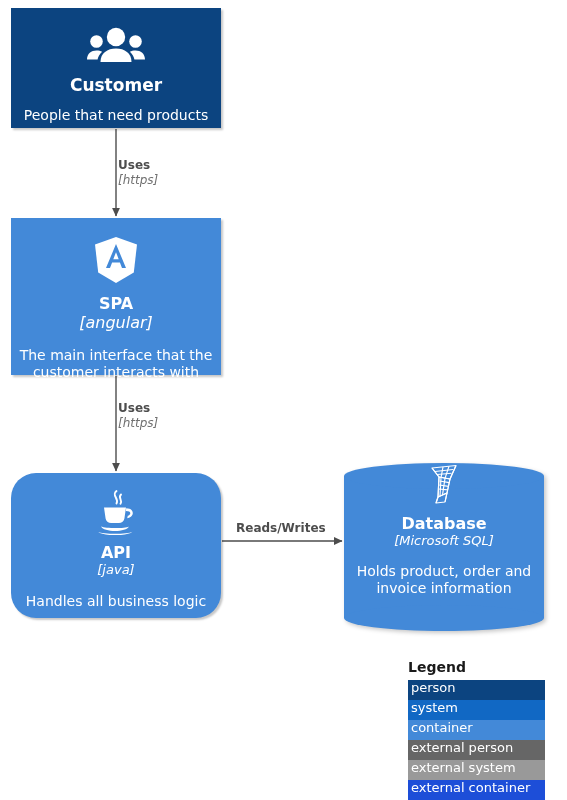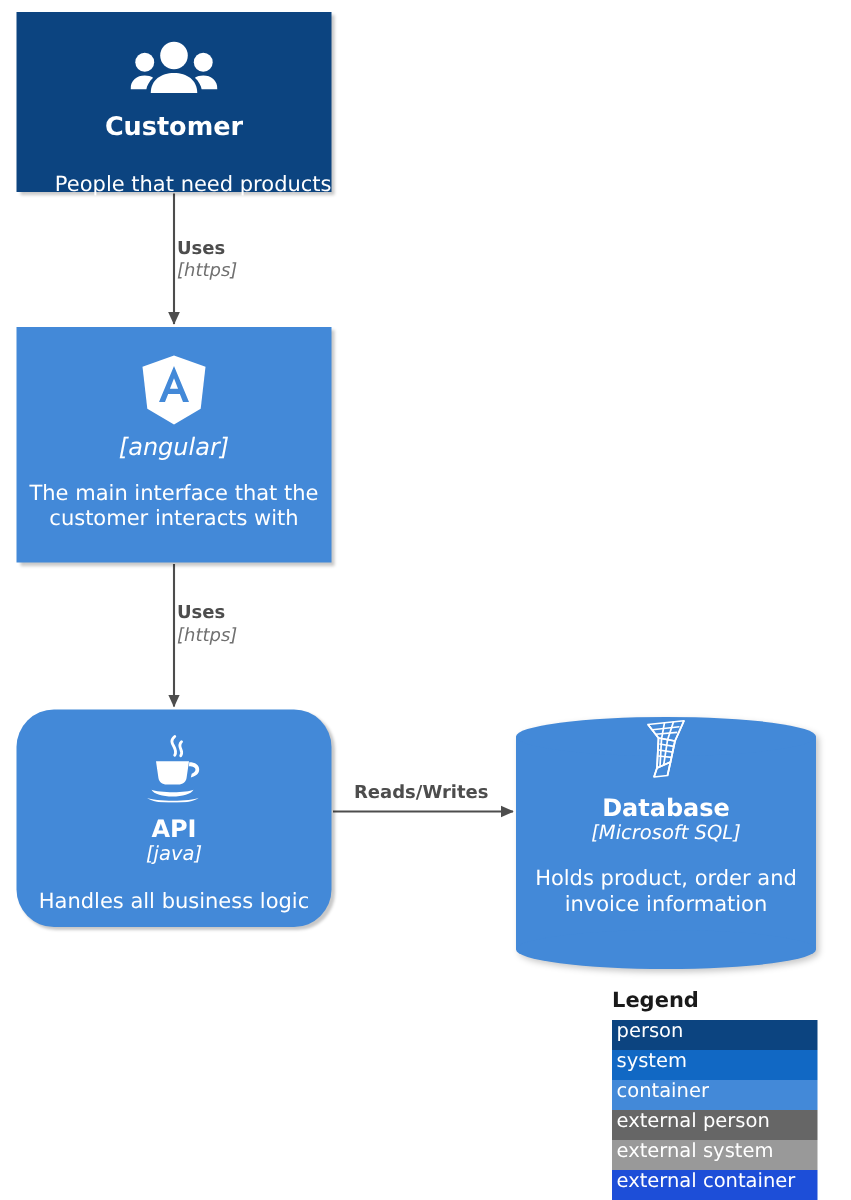--- a/index.html
+++ b/index.html
@@ -60,22 +60,21 @@
     width: 210px;
     height: 120px;
   }
   #node-customer .icon { margin-top: 18px; }
   #node-customer .name {
     font-size: 17px;
     margin-top: 8px;
   }
   #node-customer .desc {
     font-size: 14px;
-    margin-top: 19px;
-    text-align: right;
+    margin-top: 11px;
   }
 
   #node-spa {
     left: 11px;
     top: 218px;
     width: 210px;
     height: 157px;
   }
   #node-spa .icon { margin-top: 18px; }
   #node-spa .name {
@@ -109,21 +108,21 @@
   }
   #node-api .desc {
     font-size: 14px;
     margin-top: 15px;
   }
 
   
   #node-database {
     position: absolute;
     left: 344px;
-    top: 478px;
+    top: 463px;
     width: 200px;
     height: 168px;
     color: #ffffff;
     text-align: center;
     filter: drop-shadow(2px 2px 2px rgba(0,0,0,0.22));
   }
   #node-database .cyl-body {
     position: absolute;
     left: 0;
     top: 13px;
@@ -266,20 +265,21 @@
   </div>
 
   <div class="node container" id="node-spa">
     <span class="icon">
       <svg width="46" height="48" viewBox="0 0 46 48" xmlns="http://www.w3.org/2000/svg">
         <path d="M23,1 L44,8.5 L40.8,36.5 L23,47 L5.2,36.5 L2,8.5 Z" fill="#ffffff"></path>
         <path d="M23,8 L13,32 L17,32 L19.1,26.6 L26.9,26.6 L29,32 L33,32 Z
                  M23,16.2 L25.7,23.2 L20.3,23.2 Z" fill="#4389d8"></path>
       </svg>
     </span>
+    <div class="name">SPA</div>
     <div class="tech">[angular]</div>
     <div class="desc">The main interface that the customer interacts with</div>
   </div>
 
   <div class="node container" id="node-api">
     <span class="icon">
       <svg width="44" height="46" viewBox="0 0 44 46" xmlns="http://www.w3.org/2000/svg">
         <g fill="none" stroke="#ffffff" stroke-width="1.9" stroke-linecap="round">
           <path d="M22.5,2 C17,6.5 25.5,9.5 22.5,14.5"></path>
           <path d="M27,5.5 C23.5,9 29,11 26.5,14.8"></path>

